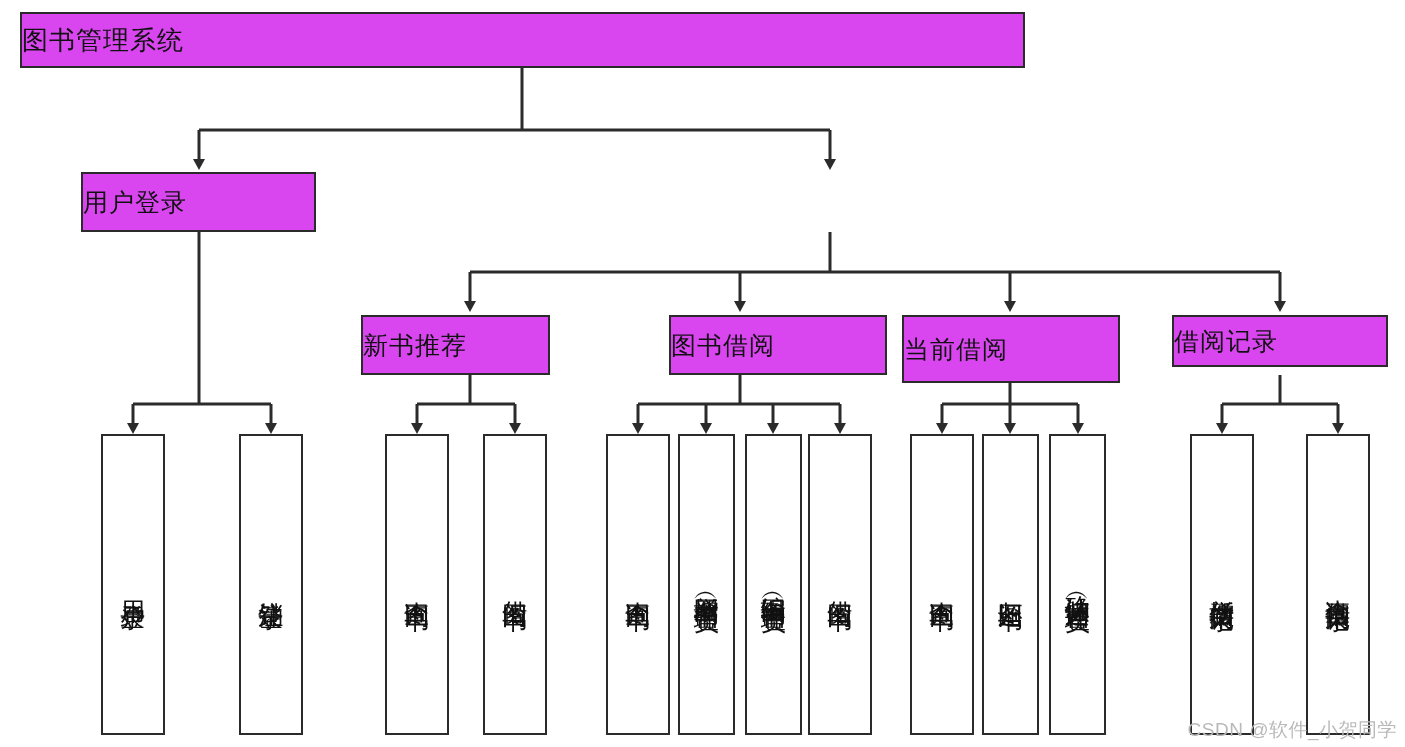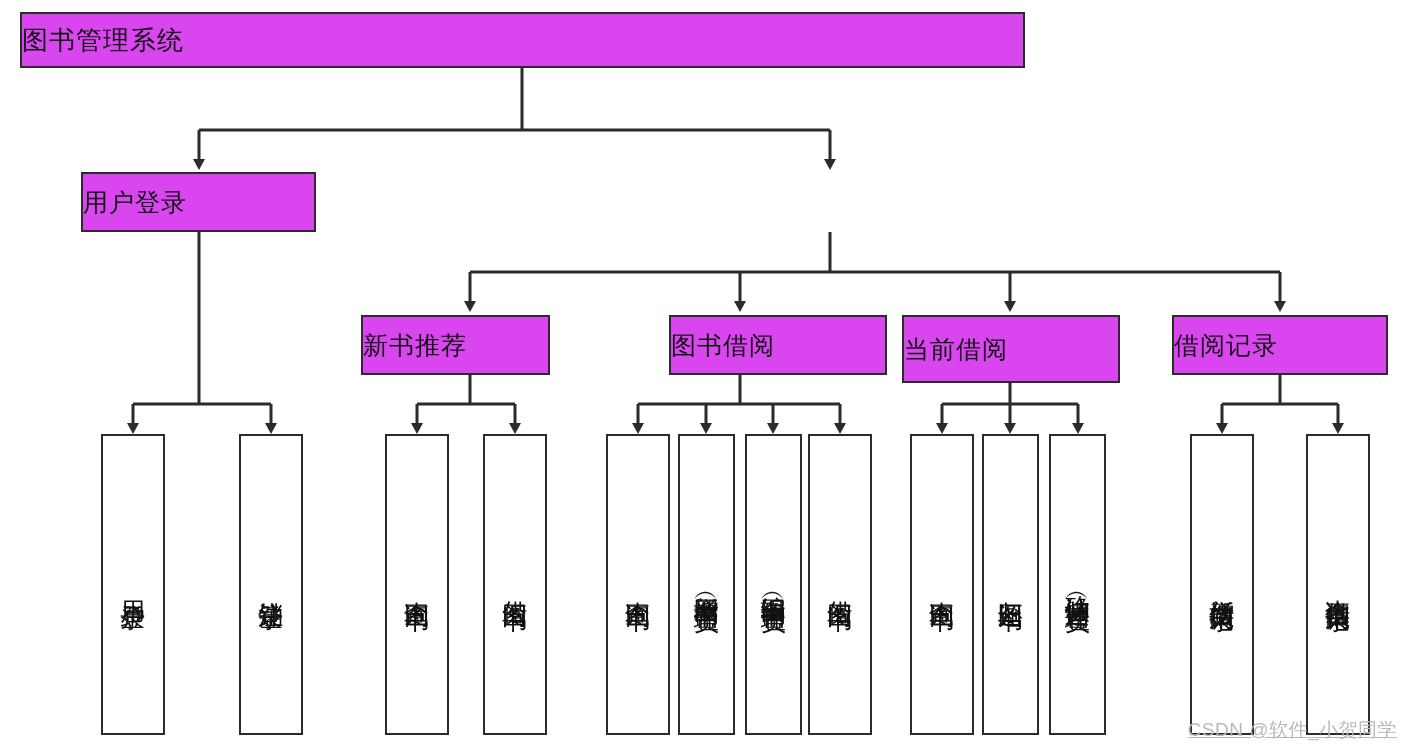--- a/index.html
+++ b/index.html
@@ -49,21 +49,20 @@
   }
   #watermark{
     position:absolute;
     right:8px;
     bottom:4px;
     font-size:19px;
     color:#b9b9b9;
     z-index:5;
     white-space:nowrap;
     letter-spacing:0.5px;
-    text-decoration:underline;
   }
 </style>
 </head>
 <body>
 
 <div id="canvas">
 
   <svg id="wires" viewBox="0 0 1405 747" xmlns="http://www.w3.org/2000/svg">
     <defs>
       <marker id="arr" markerWidth="11" markerHeight="12" refX="1" refY="6" orient="auto" markerUnits="userSpaceOnUse">
@@ -124,21 +123,21 @@
 
   <div class="node horiz" style="left:361px;top:315px;width:189px;height:60px;">
     <span>新书推荐</span>
   </div>
   <div class="node horiz" style="left:632px;top:315px;width:218px;height:60px;margin-left:37px;">
     <span>图书借阅</span>
   </div>
   <div class="node horiz" style="left:902px;top:315px;width:218px;height:68px;">
     <span>当前借阅</span>
   </div>
-  <div class="node horiz" style="left:1172px;top:315px;width:216px;height:60px;">
+  <div class="node horiz" style="left:1172px;top:315px;width:216px;height:52px;">
     <span>借阅记录</span>
   </div>
 
   <div class="leaf" style="left:101px;top:434px;width:64px;height:301px;">
     <span class="vtext">用户登录</span>
   </div>
   <div class="leaf" style="left:239px;top:434px;width:64px;height:301px;">
     <span class="vtext">注销登录</span>
   </div>
 

